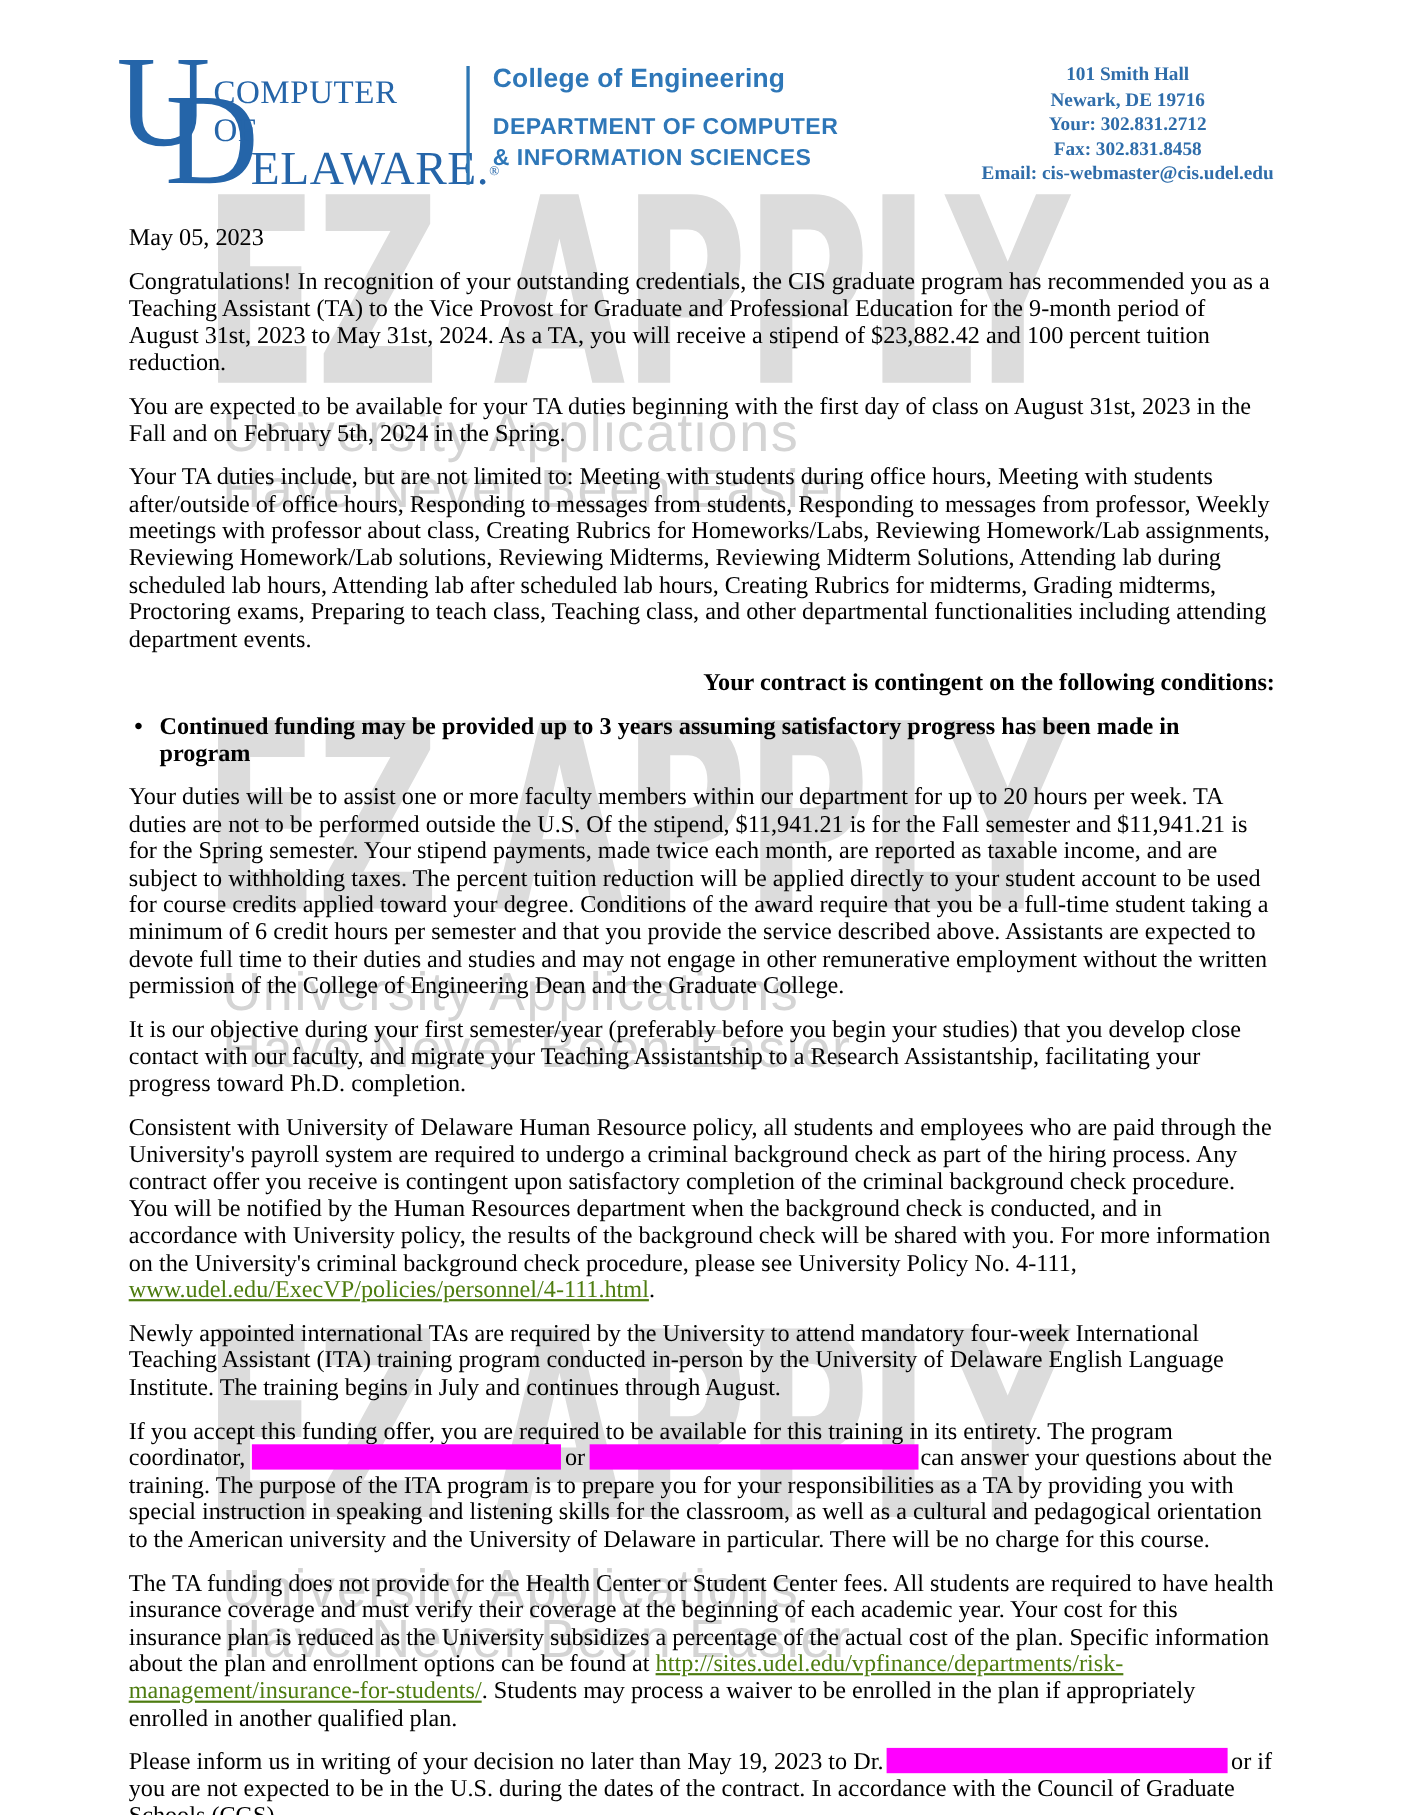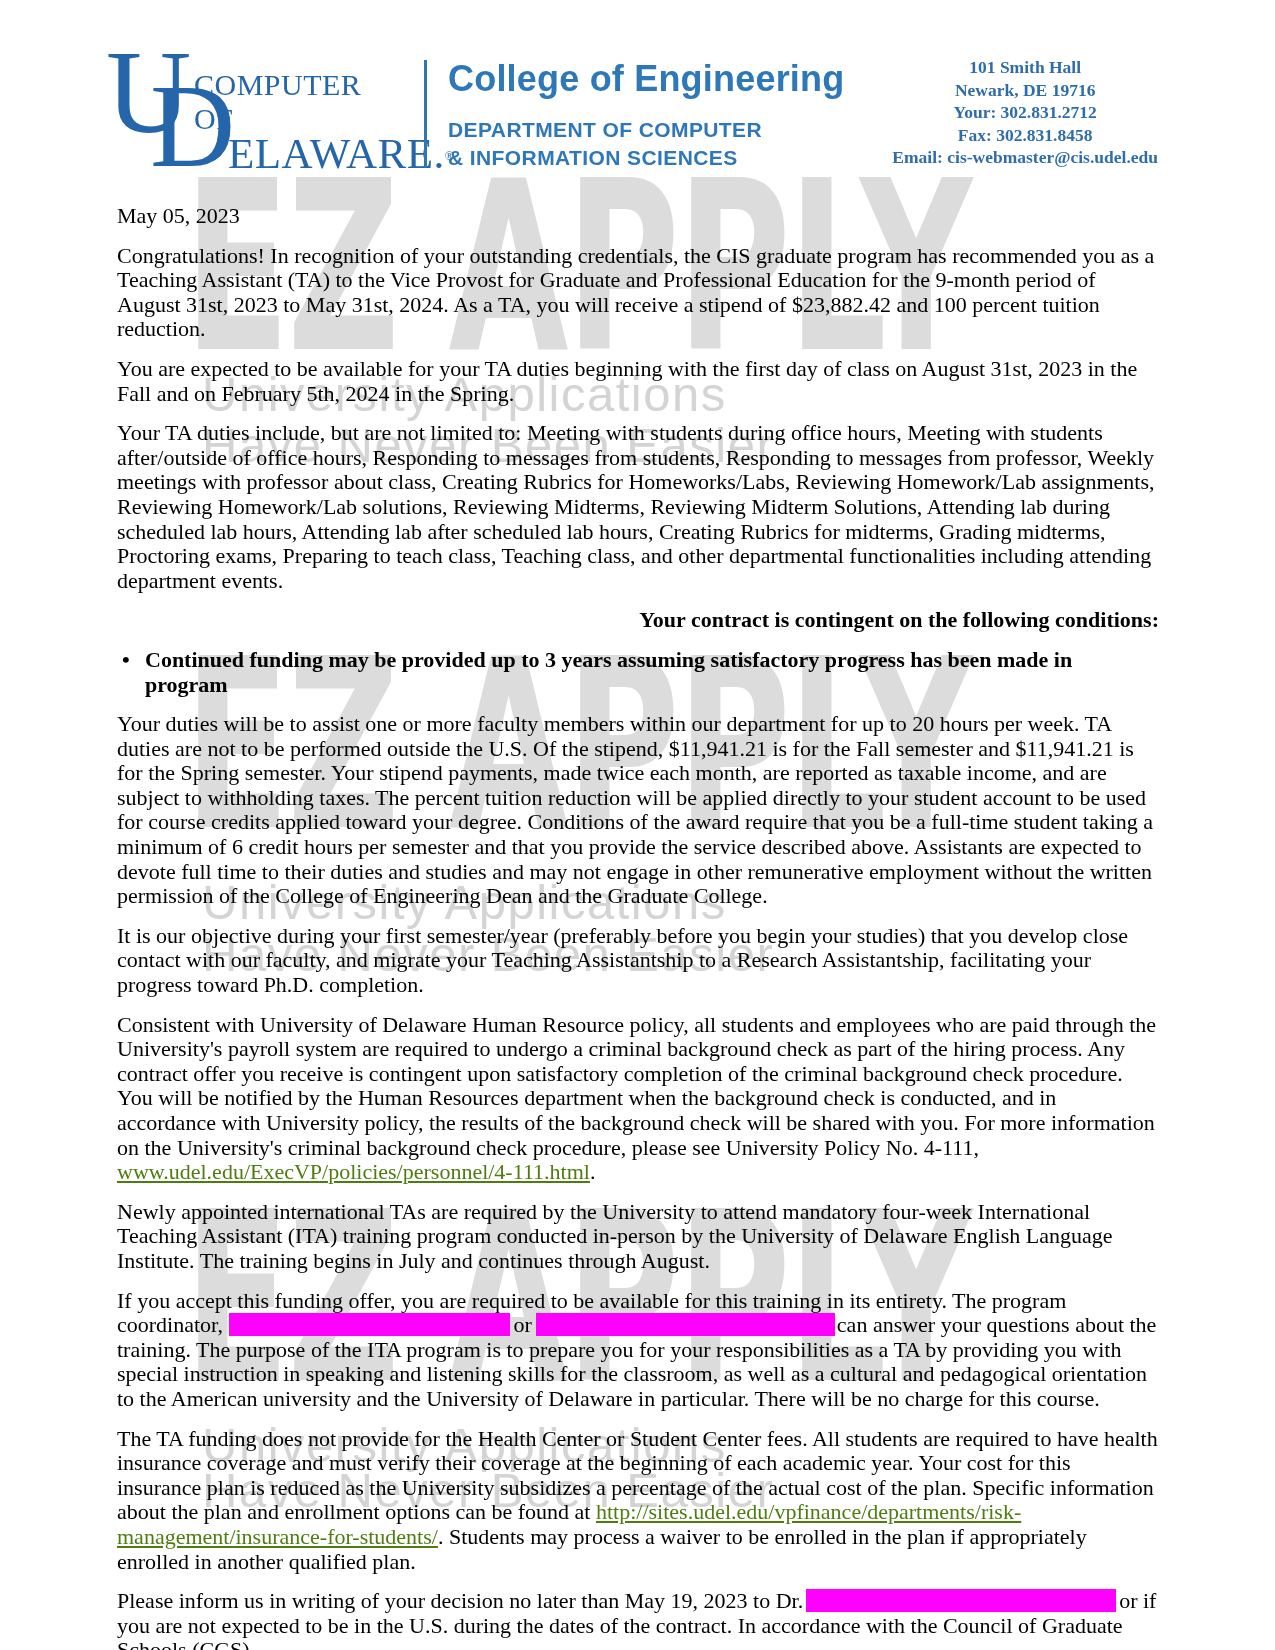--- a/index.html
+++ b/index.html
@@ -19,21 +19,21 @@
   .hdr{position:absolute;left:0;top:0;width:100%;height:185px;z-index:2;}
   .logo{position:absolute;left:106px;top:48px;width:300px;height:130px;color:#2565a9;}
   .logo .big{position:absolute;font-family:"Liberation Serif",serif;font-size:118px;line-height:1;}
   .logo .bigU{left:0;top:-14px;}
   .logo .bigD{left:44px;top:20px;}
   .logo .l1{position:absolute;left:88px;top:20px;font-size:30px;letter-spacing:0.5px;}
   .logo .l2{position:absolute;left:122px;top:52px;font-size:43px;letter-spacing:0.5px;margin-top:29px;}
   .logo .reg{font-size:12px;vertical-align:8px;}
   .hdr-rule{position:absolute;left:424px;top:60px;width:3px;height:108px;background:#2e77b4;}
   .college{position:absolute;left:448px;top:58px;font-family:"Liberation Sans",sans-serif;color:#2e77b8;}
-  .college .c1{font-size:36px;font-weight:600;letter-spacing:0.2px;}
+  .college .c1{font-size:24px;font-weight:600;letter-spacing:0.2px;}
   .college .c2{margin-top:16px;font-size:21px;font-weight:600;letter-spacing:0.4px;line-height:28px;}
   .contact{position:absolute;right:117px;top:56px;text-align:center;color:#2f6daa;
            font-family:"Liberation Serif",serif;font-weight:bold;font-size:17.5px;line-height:22.5px;}
   
   .letter{position:absolute;left:117px;top:204px;width:1042px;z-index:1;
           font-size:22px;line-height:24.6px;}
   .letter p{margin:15px 0 0 0;}
   .letter p.first{margin-top:0;}
   .bold{font-weight:bold;text-align:right;}
   .bullet-row{display:flex;margin-top:15px;font-weight:bold;}

